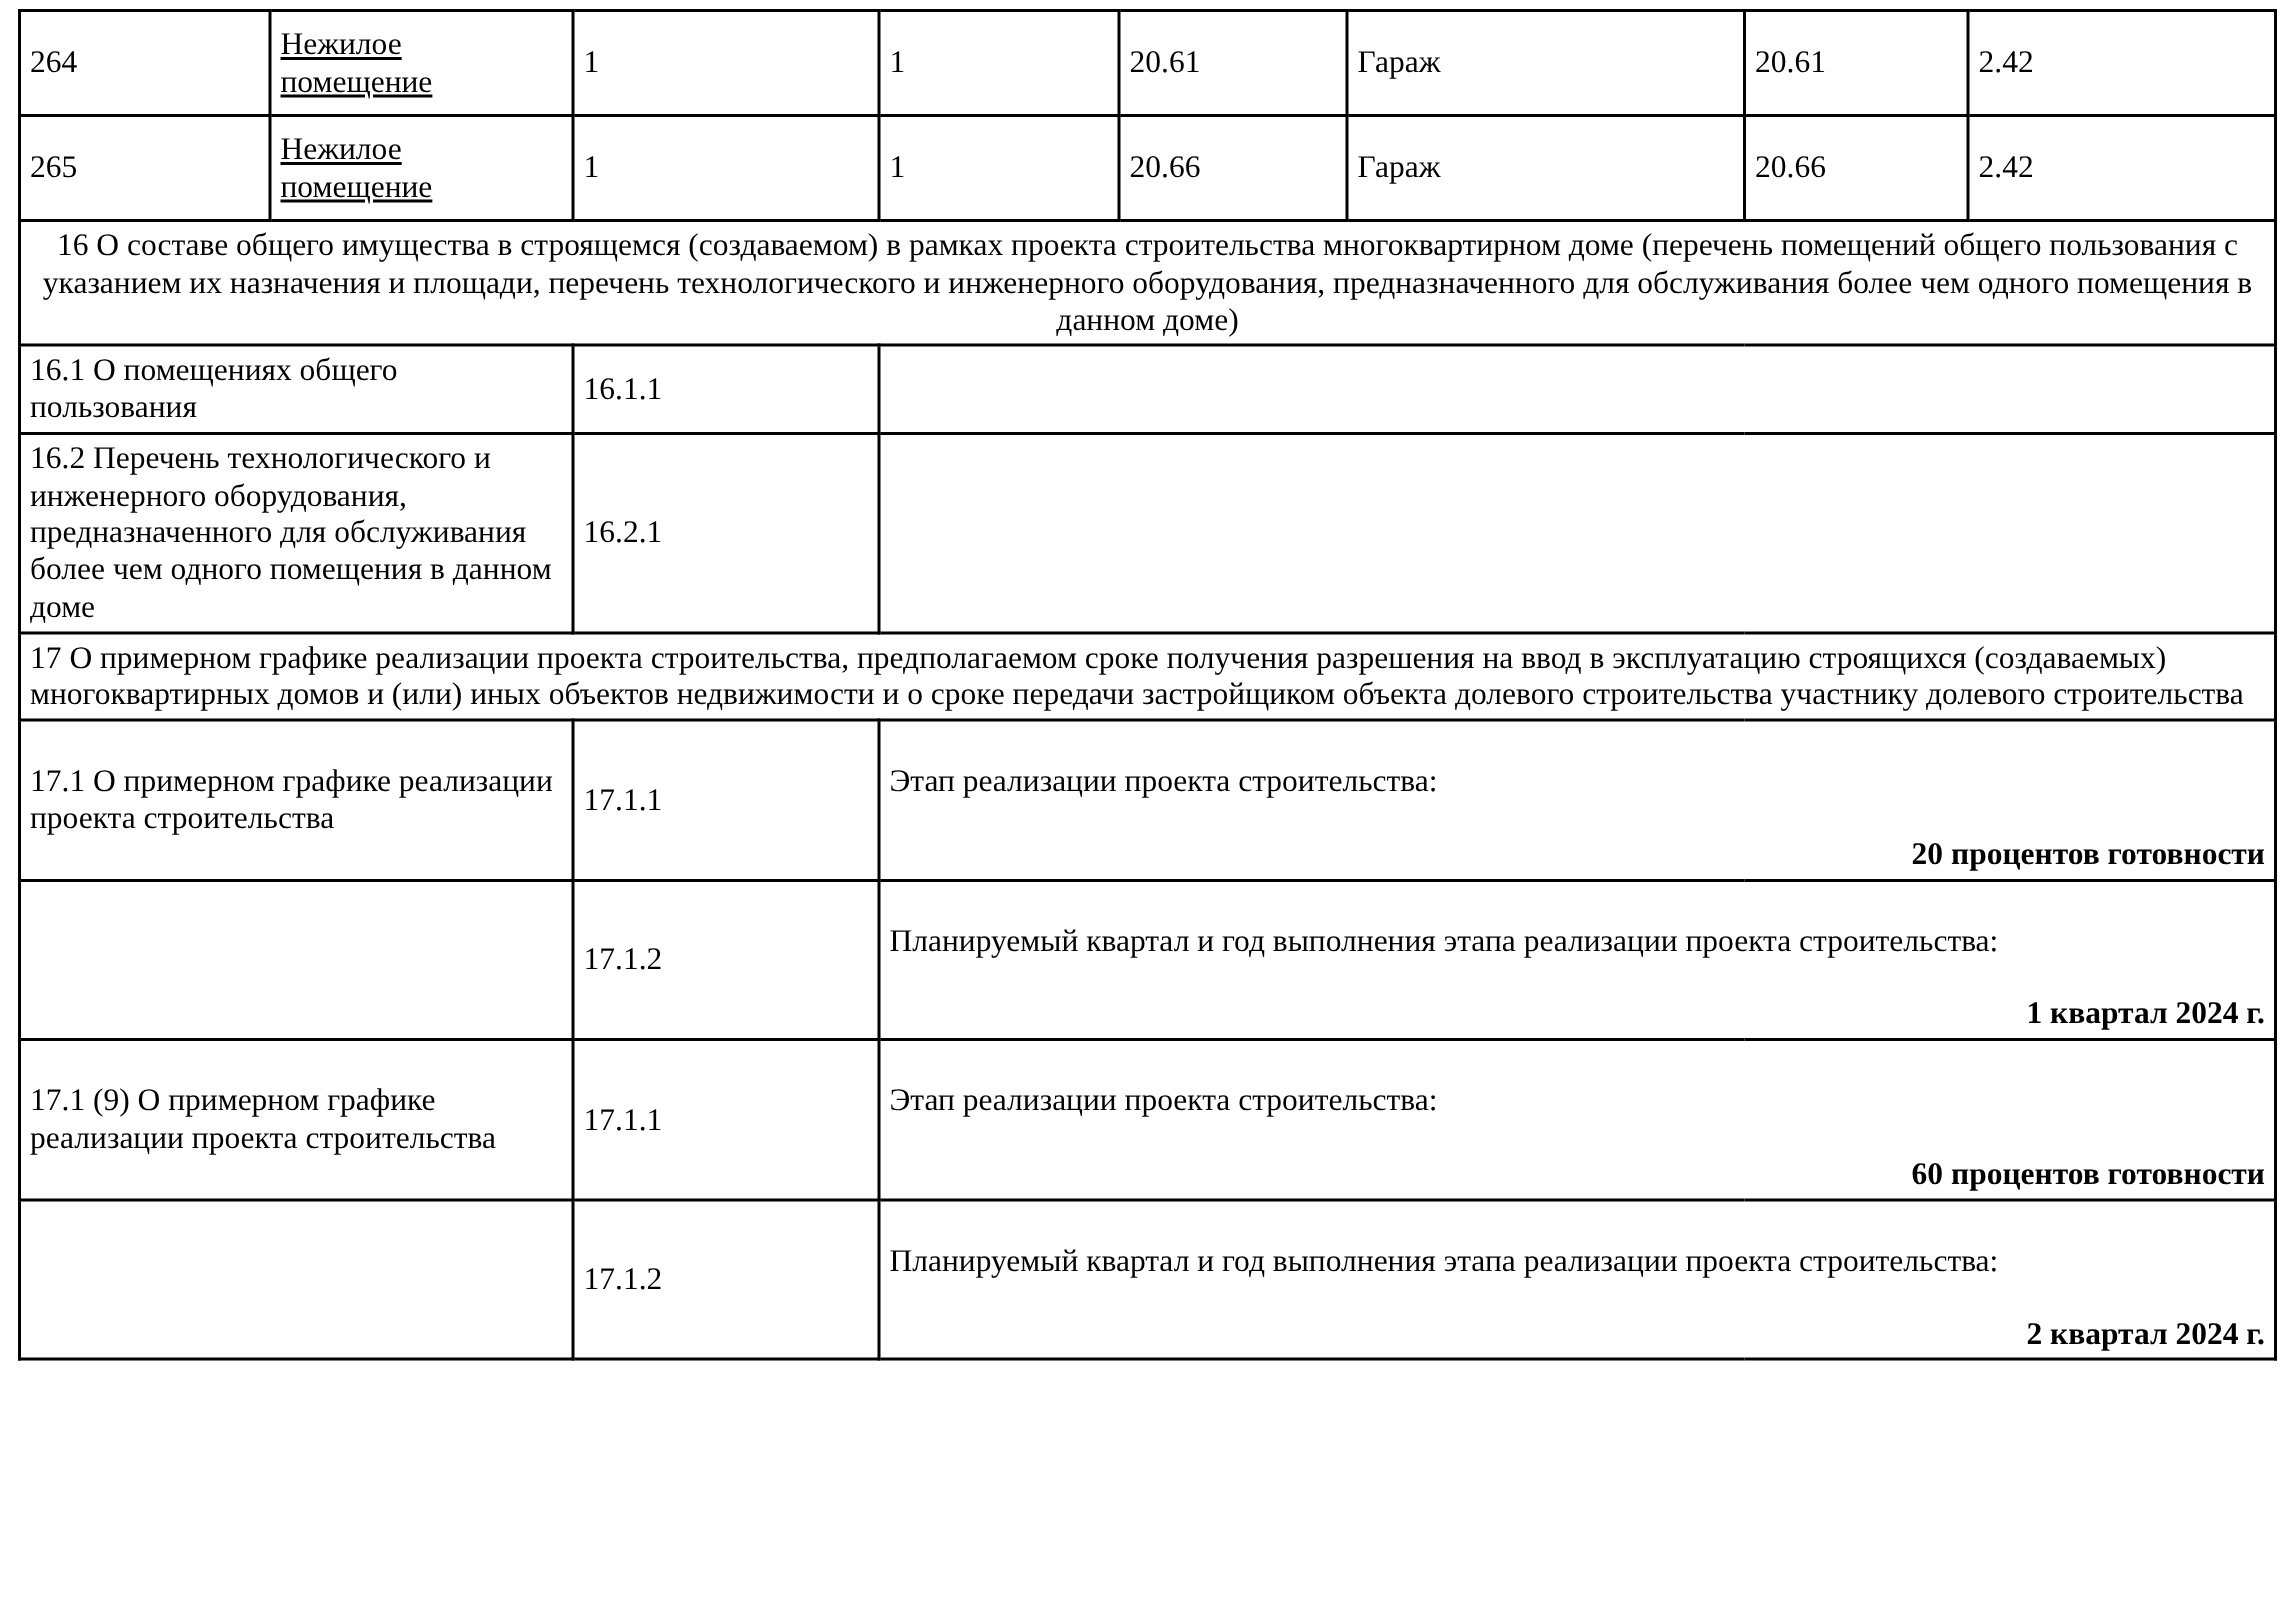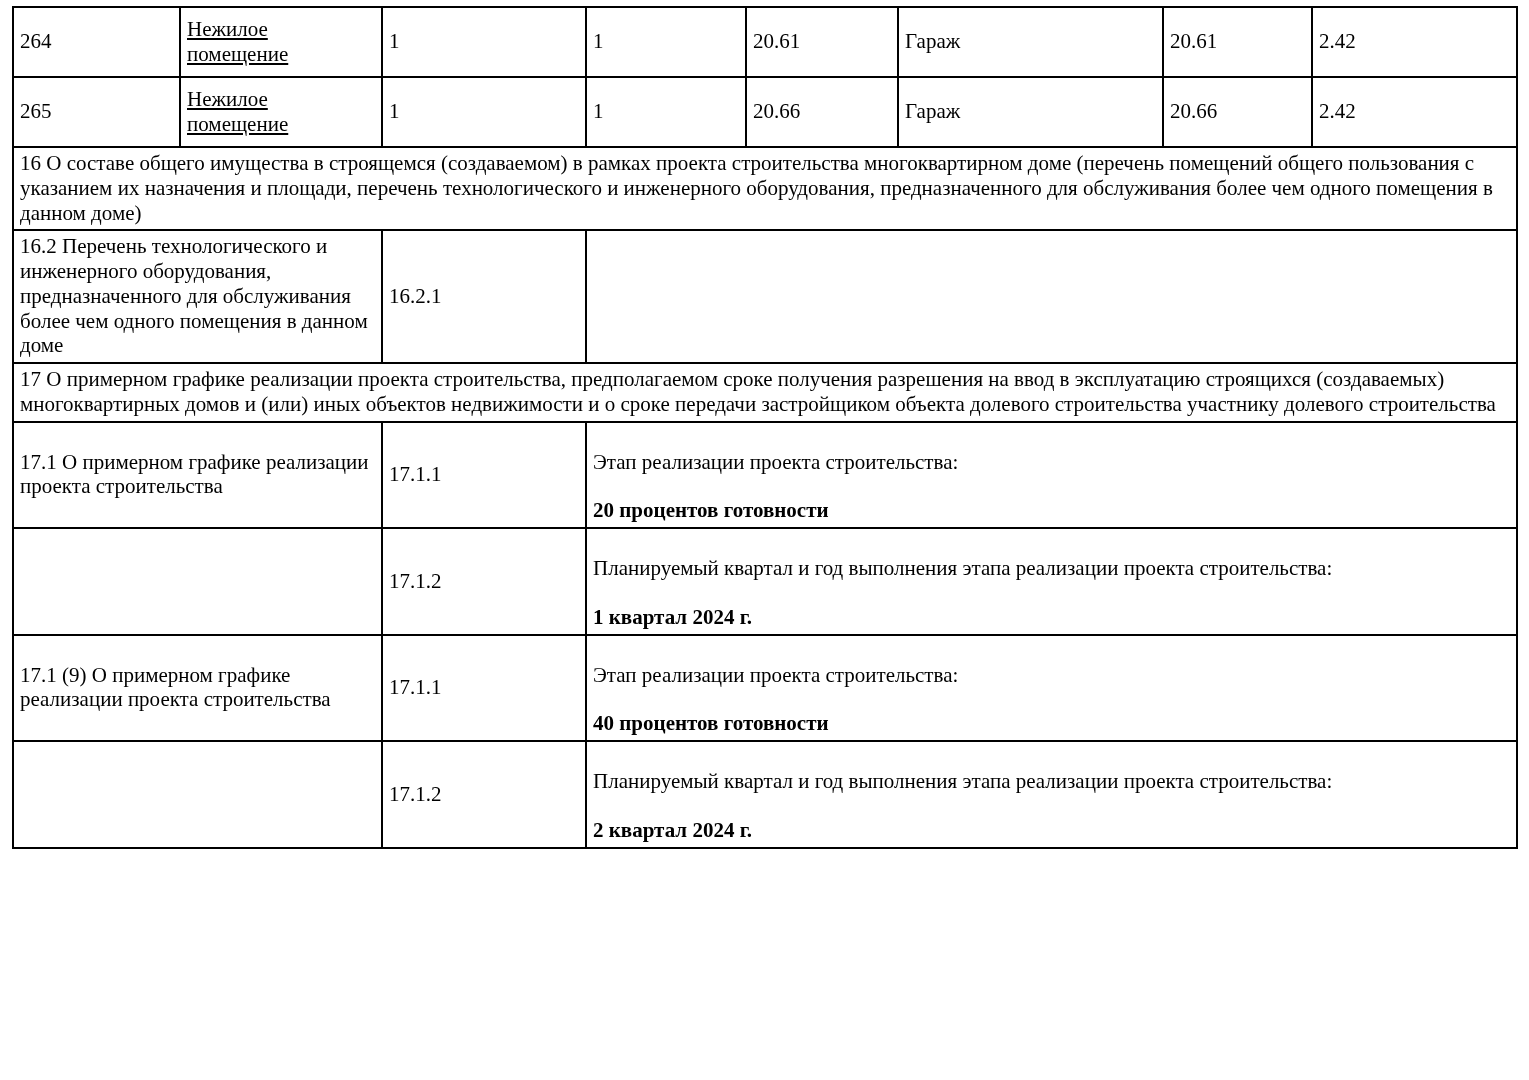--- a/index.html
+++ b/index.html
@@ -45,27 +45,29 @@
     white-space: pre-line;
     text-decoration: underline;
   }
   .section-head td {
     vertical-align: top;
     padding-top: 5px;
     padding-bottom: 6px;
   }
   .bold {
     font-weight: bold;
+    text-align: right;
   }
   .two-line {
     display: block;
     margin-top: 24px;
   }
   .thickbar td {
     border-top-width: 3px;
+    text-align: center;
   }
   
   col.c1 { width: 167px; }
   col.c2 { width: 202px; }
   col.c3 { width: 204px; }
   col.c4 { width: 160px; }
   col.c5 { width: 152px; }
   col.c6 { width: 265px; }
   col.c7 { width: 149px; }
   col.c8 { width: 205px; }
@@ -111,20 +113,25 @@
         <td>20.66</td>
         <td>Гараж</td>
         <td>20.66</td>
         <td>2.42</td>
       </tr>
 
       <tr class="section-head thickbar">
         <td colspan="8">16 О составе общего имущества в строящемся (создаваемом) в рамках проекта строительства многоквартирном доме (перечень помещений общего пользования с указанием их назначения и площади, перечень технологического и инженерного оборудования, предназначенного для обслуживания более чем одного помещения в данном доме)</td>
       </tr>
       <tr>
+        <td class="top" colspan="2">16.1 О помещениях общего пользования</td>
+        <td>16.1.1</td>
+        <td colspan="5"></td>
+      </tr>
+      <tr>
         <td class="top" colspan="2">16.2 Перечень технологического и инженерного оборудования, предназначенного для обслуживания более чем одного помещения в данном доме</td>
         <td>16.2.1</td>
         <td colspan="5"></td>
       </tr>
 
       <tr class="section-head">
         <td colspan="8">17 О примерном графике реализации проекта строительства, предполагаемом сроке получения разрешения на ввод в эксплуатацию строящихся (создаваемых) многоквартирных домов и (или) иных объектов недвижимости и о сроке передачи застройщиком объекта долевого строительства участнику долевого строительства</td>
       </tr>
       <tr>
         <td class="top" colspan="2">17.1 О примерном графике реализации проекта строительства</td>
@@ -140,21 +147,21 @@
         <td colspan="5">
           <span class="two-line">Планируемый квартал и год выполнения этапа реализации проекта строительства:</span>
           <span class="two-line bold">1 квартал 2024 г.</span>
         </td>
       </tr>
       <tr>
         <td class="top" colspan="2">17.1 (9) О примерном графике реализации проекта строительства</td>
         <td>17.1.1</td>
         <td colspan="5">
           <span class="two-line">Этап реализации проекта строительства:</span>
-          <span class="two-line bold">40 процентов готовности</span>
+          <span class="two-line bold">60 процентов готовности</span>
         </td>
       </tr>
       <tr>
         <td class="top" colspan="2"></td>
         <td>17.1.2</td>
         <td colspan="5">
           <span class="two-line">Планируемый квартал и год выполнения этапа реализации проекта строительства:</span>
           <span class="two-line bold">2 квартал 2024 г.</span>
         </td>
       </tr>

